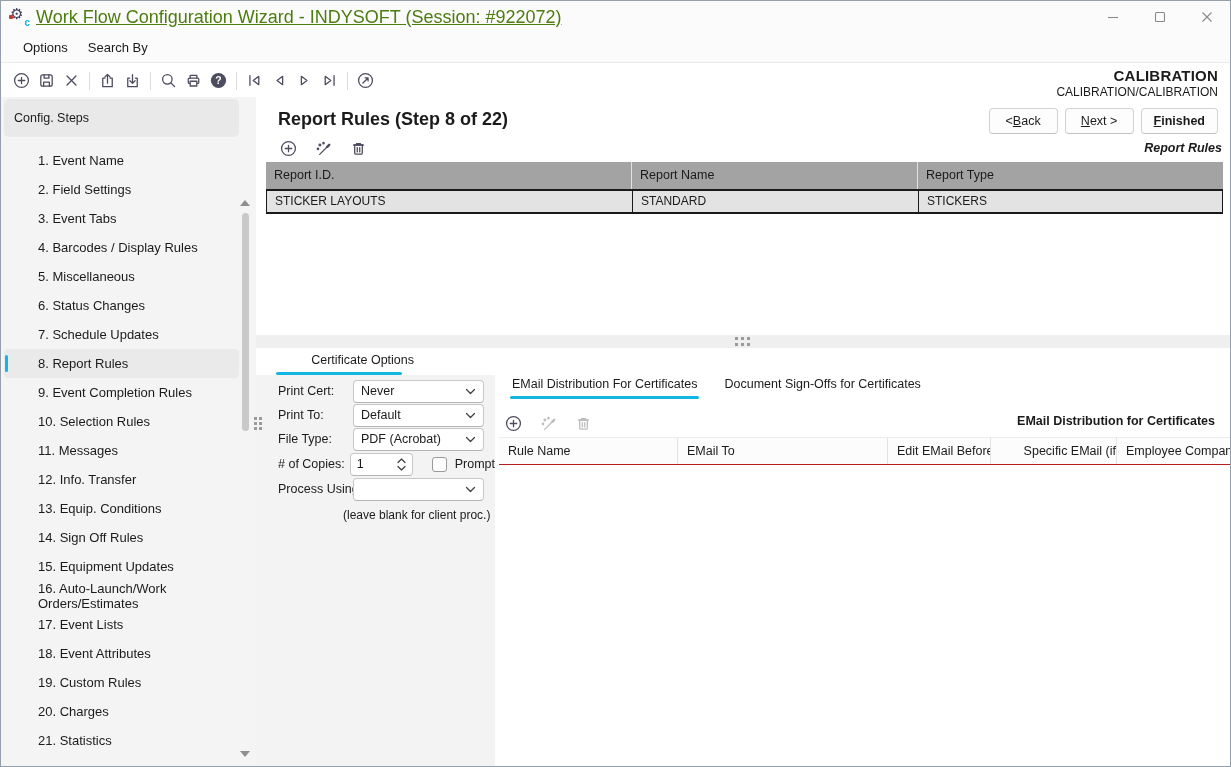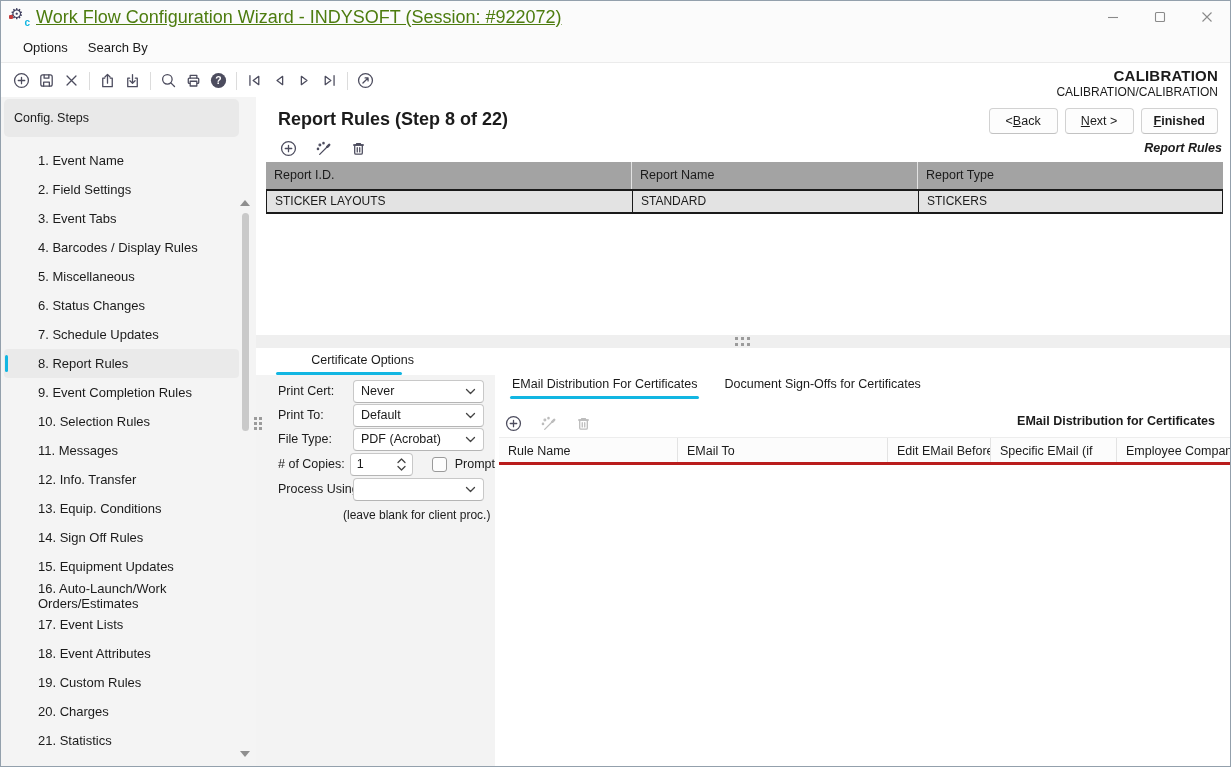--- a/index.html
+++ b/index.html
@@ -90,24 +90,24 @@
   .form-note { margin-top:7px; padding-left:87px; font-size:12px; white-space:nowrap; }
 
   
   .panel-right { position:absolute; top:347px; left:494px; right:0; bottom:0; background:#fff; }
   .etabs { position:absolute; top:29px; left:17px; display:flex; gap:27px; }
   .etab { position:relative; font-size:12.5px; padding-bottom:8px; white-space:nowrap; }
   .etab.selected::after { content:""; position:absolute; left:-2px; right:-2px; bottom:0; height:3px; border-radius:2px; background:#12b6e2; }
   .etools { position:absolute; top:63px; left:6px; display:flex; gap:10px; }
   .epanel-label { position:absolute; top:66px; right:15px; font-size:12.5px; font-weight:bold; }
   .etable { position:absolute; top:89px; left:4px; right:0; }
-  .et-head { display:flex; height:28px; background:#fcfcfc; border-top:1px solid #ededed; border-bottom:3px solid #b91c1c; }
+  .et-head { display:flex; height:28px; background:#fcfcfc; border-top:1px solid #ededed; border-bottom:1px solid #b91c1c; }
   .et-head .hc { line-height:26px; padding-left:9px; font-size:12.5px; border-right:1px solid #e3e3e3; white-space:nowrap; overflow:hidden; }
   .et-head .hc:last-child { border-right:none; }
-  .e1 { width:179px; } .e2 { width:210px; } .e3 { width:103px; } .e4 { width:126px; } .e5 { flex:1; }
+  .e1 { width:179px; } .e2 { width:210px; } .e3 { width:103px; } .e4 { width:126px;text-align:right; } .e5 { flex:1; }
 </style>
 </head>
 <body>
 
 <div class="window">
 
   <div class="titlebar">
     <span class="app-icon">
       <span class="gear">⚙</span>
       <span class="cdot"></span>

